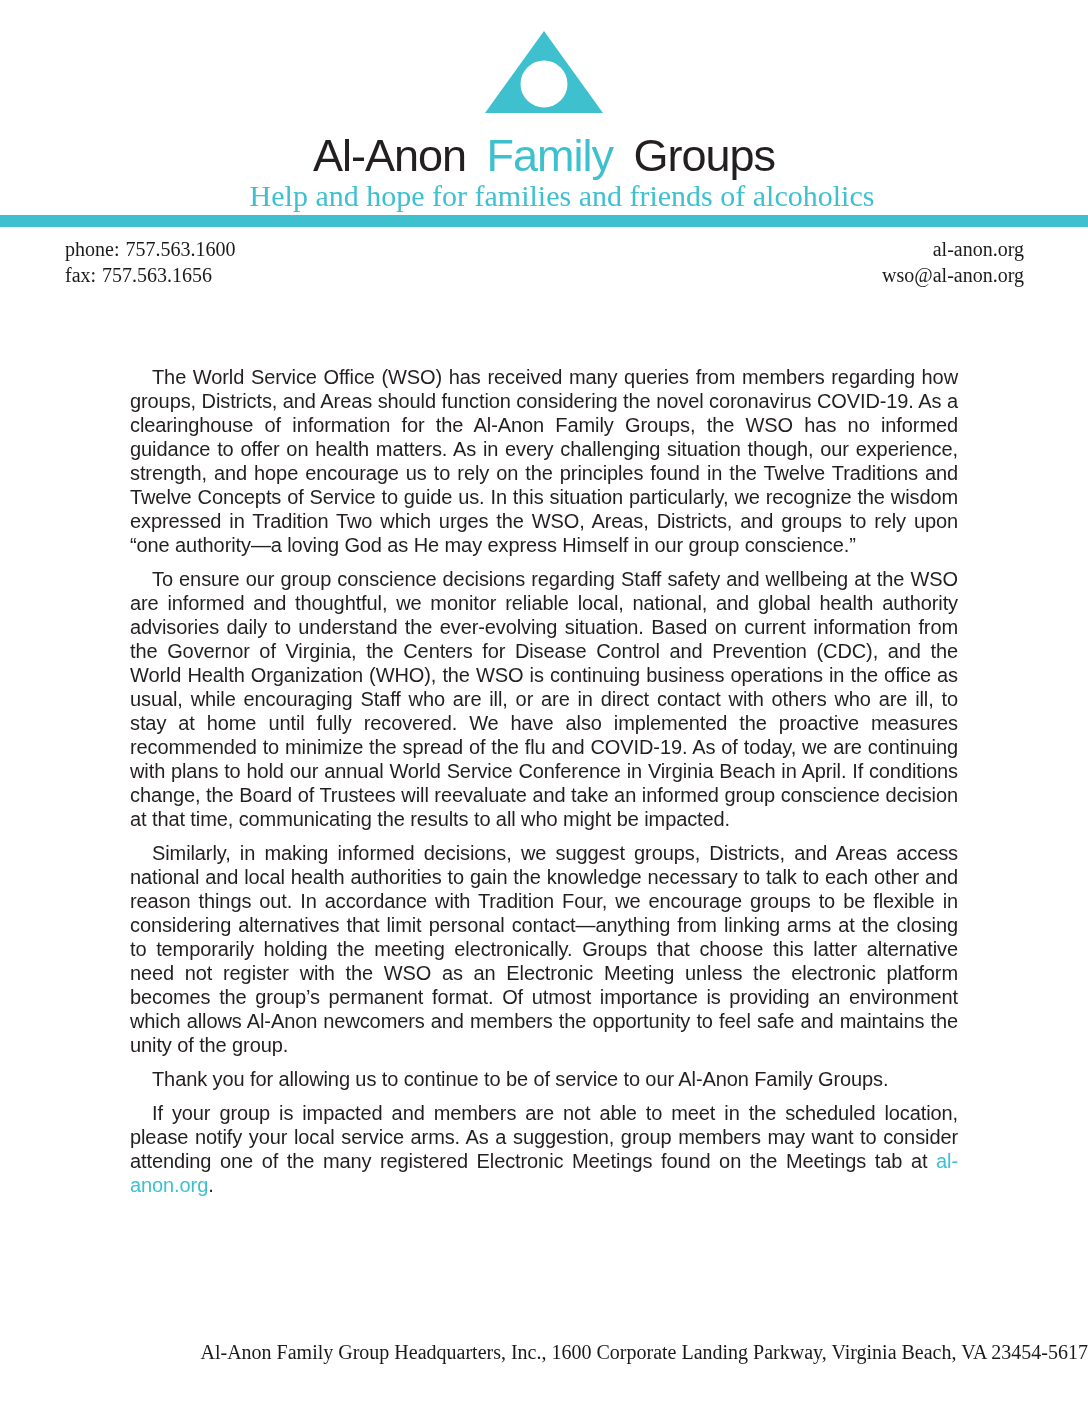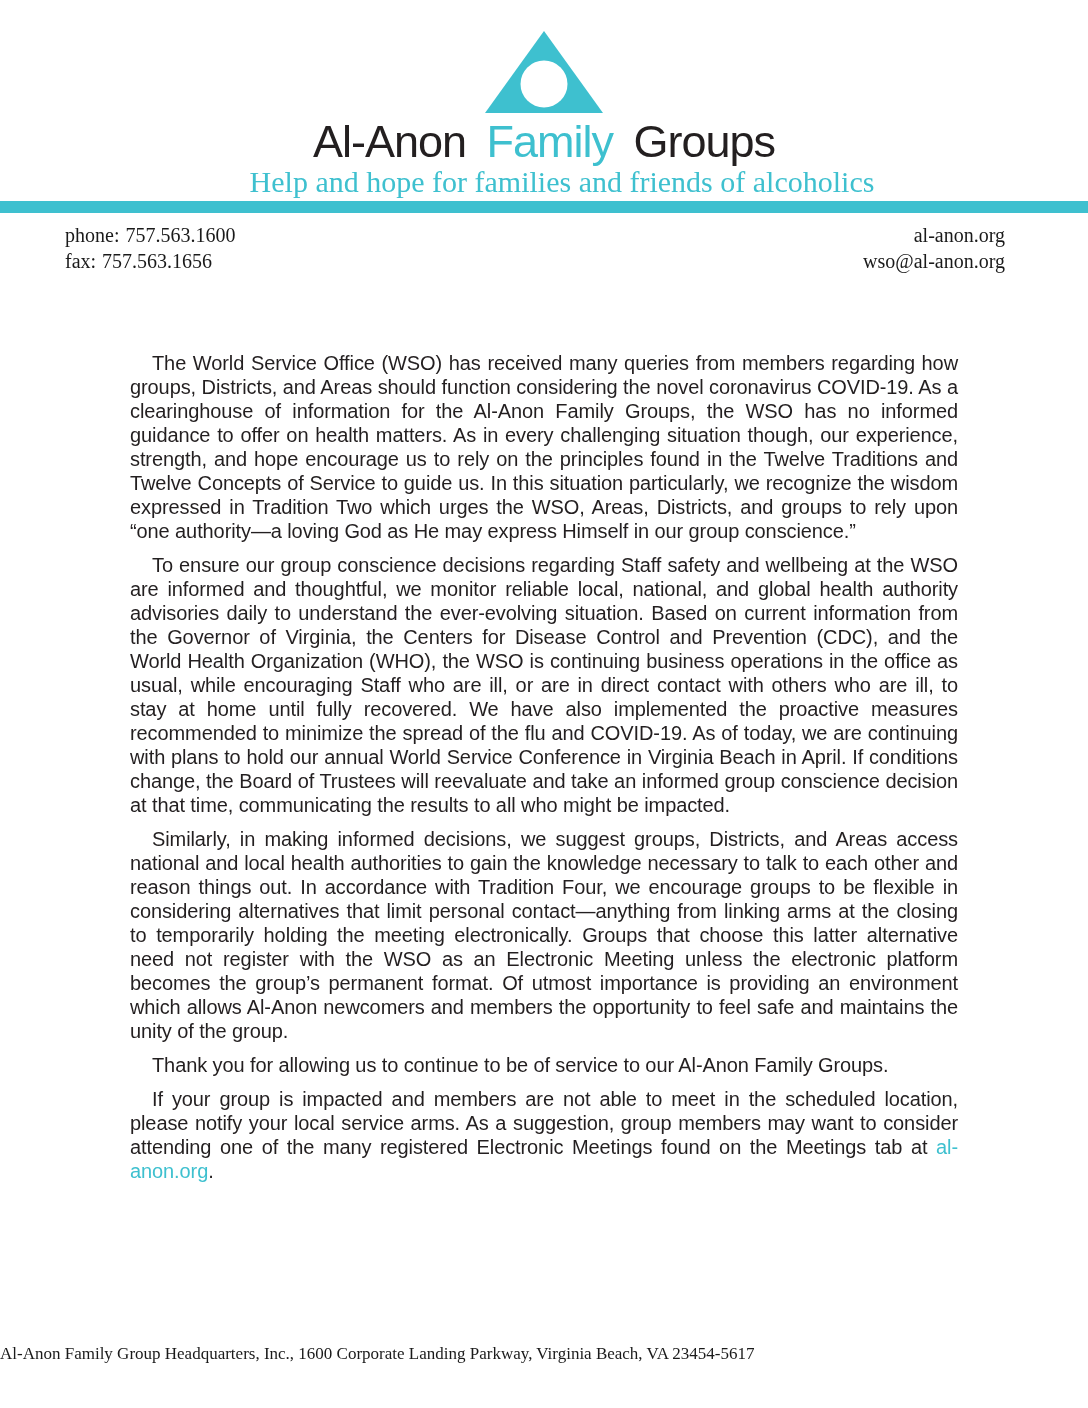--- a/index.html
+++ b/index.html
@@ -11,21 +11,21 @@
     margin: 0 auto;
     background: #ffffff;
     font-family: "Liberation Sans", sans-serif;
     color: #231f20;
     overflow: hidden;
   }
   
   .letterhead { padding-top: 30px; text-align: center; }
   .logo-mark { display: block; margin: 0 auto; }
   .wordmark {
-    margin-top: 5px;
+    margin-top: 19px;
     font-family: "Liberation Sans", sans-serif;
     font-size: 45px;
     letter-spacing: -1px;
     color: #231f20;
     line-height: 1.0;
     white-space: nowrap;
   }
   .wordmark .seg { display: inline-block; }
   .wordmark .seg + .seg { margin-left: 9px; }
   .teal-text { color: #3ec0cf; }
@@ -40,21 +40,21 @@
   .teal-bar {
     margin-top: 3px;
     width: 100%;
     height: 12px;
     background: #3ec0cf;
   }
   
   .contact-strip {
     display: flex;
     justify-content: space-between;
-    padding: 9px 83px 0 65px;
+    padding: 9px 64px 0 65px;
     font-family: "Liberation Serif", serif;
     font-size: 20px;
     line-height: 26px;
     color: #1a1a1a;
   }
   .contact-right { text-align: right; }
   .contact-label { margin-right: 6px; }
   
   .letter-body {
     margin: 77px 130px 0 130px;
@@ -70,23 +70,23 @@
     color: #3ec0cf;
     text-decoration: none;
     cursor: pointer;
   }
   
   .footer-address {
     position: absolute;
     left: 0;
     bottom: 44px;
     width: 100%;
-    text-align: left;
+    text-align: right;
     font-family: "Liberation Serif", serif;
-    font-size: 17px;
+    font-size: 20px;
     color: #1a1a1a;
   }
 </style>
 </head>
 <body>
 
 <div class="page">
 
   <header class="letterhead">
     <svg class="logo-mark" width="122" height="84" viewBox="0 0 122 84" aria-hidden="true">

